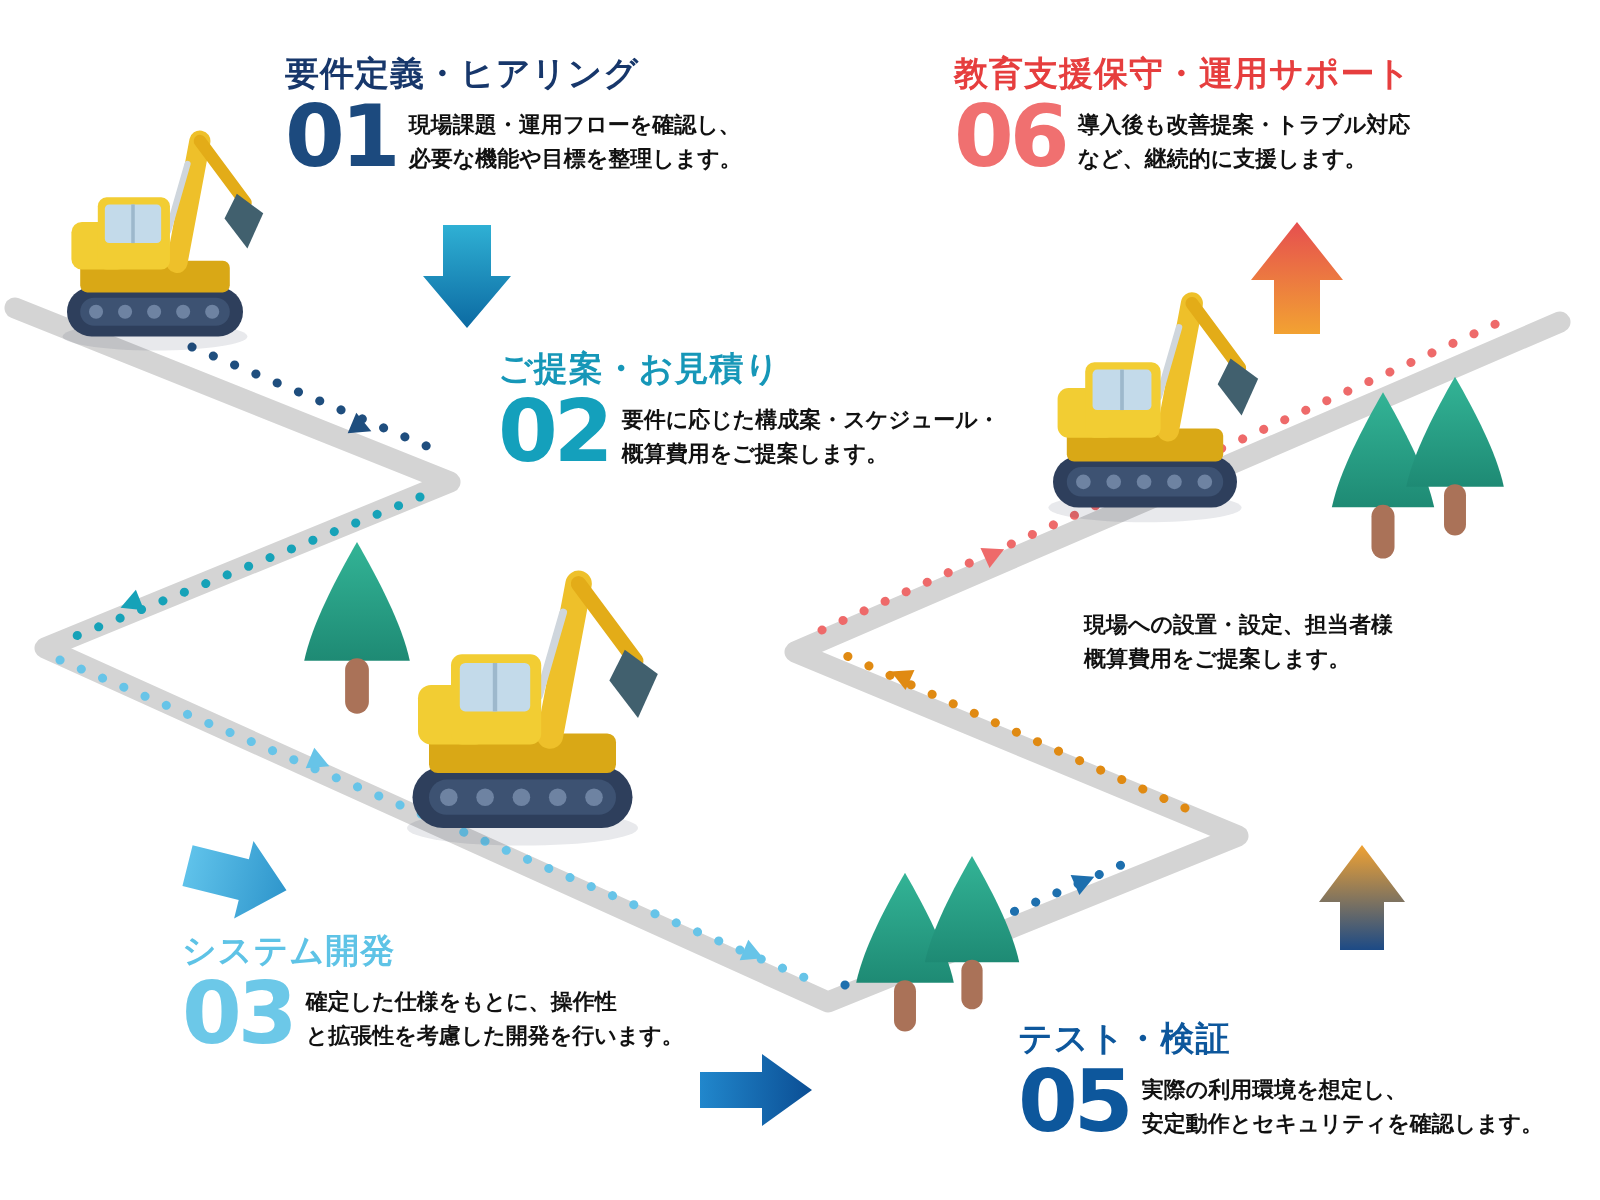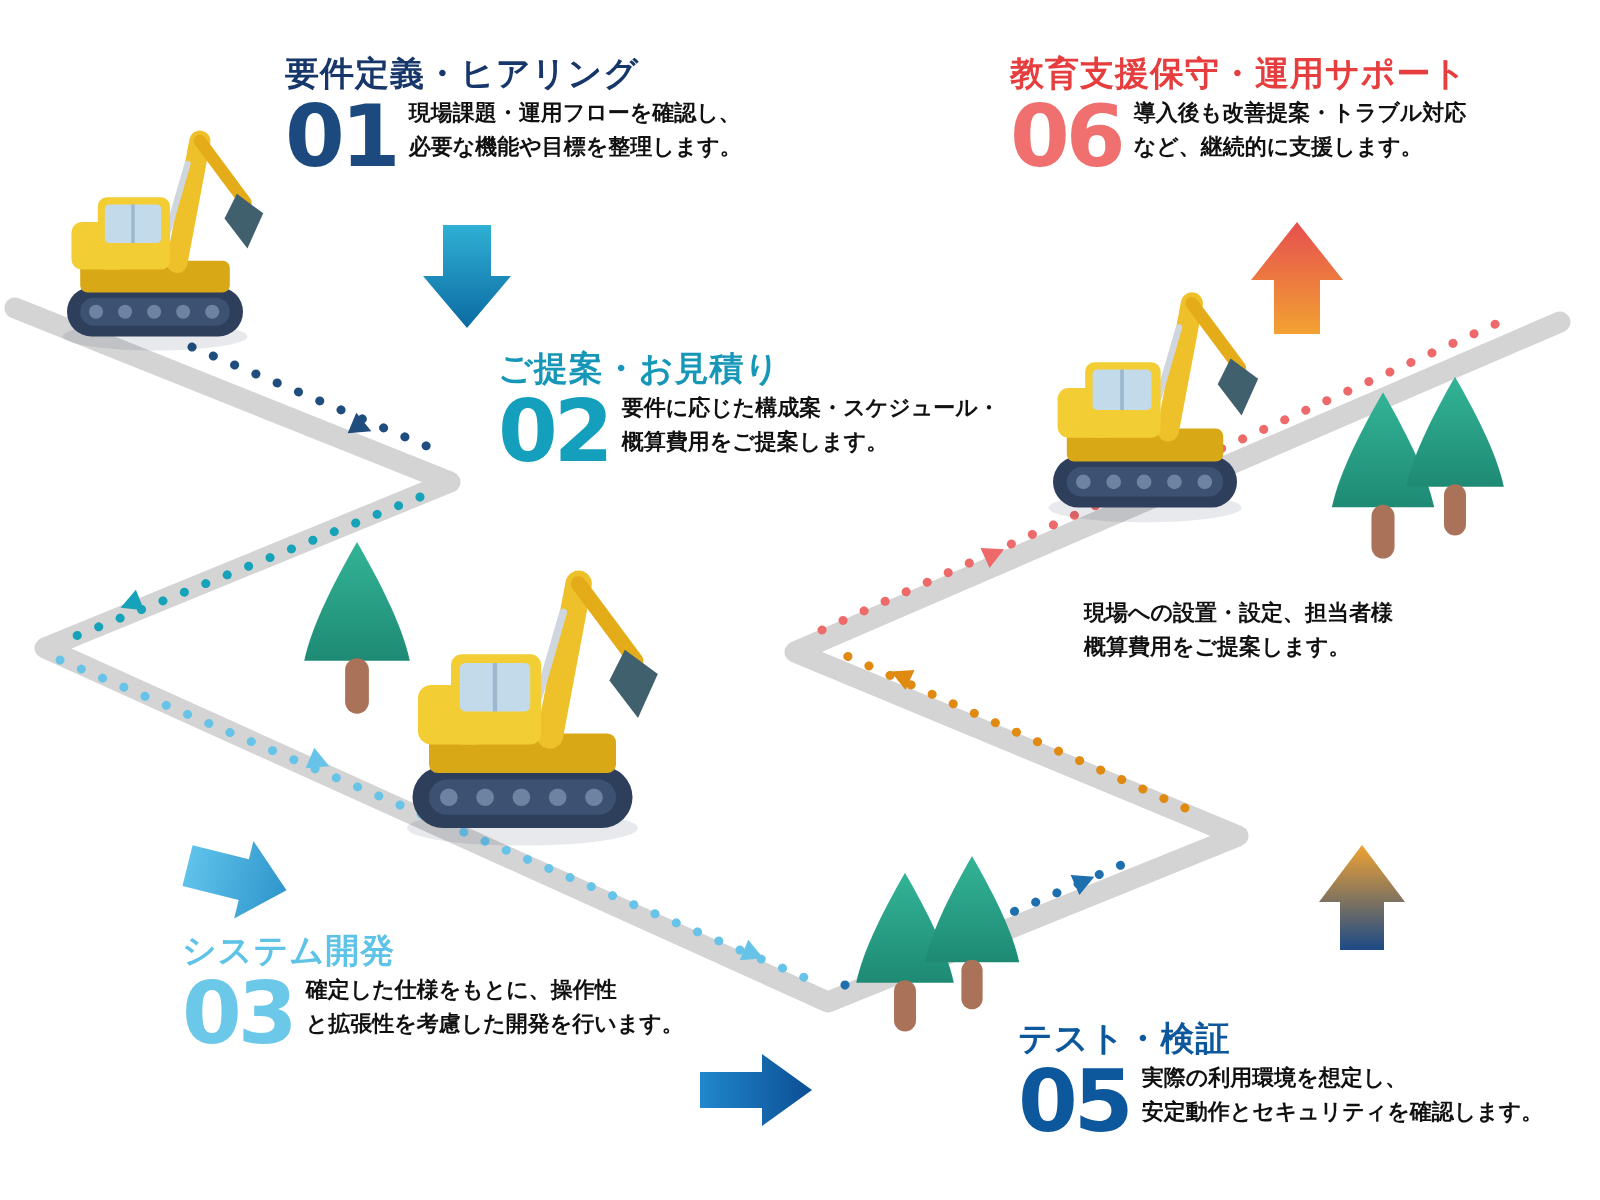--- a/index.html
+++ b/index.html
@@ -18,21 +18,21 @@
     font-size:34px;font-weight:700;letter-spacing:1px;line-height:1.1;
     white-space:nowrap;
   }
   .step-row{display:flex;align-items:flex-start;margin-top:4px;}
   .step-num{
     font-size:86px;font-weight:800;line-height:0.95;letter-spacing:-4px;
     font-family:"DejaVu Sans",sans-serif;
   }
   .step-desc{
     font-size:22px;font-weight:700;color:#111111;line-height:1.55;
-    margin-left:12px;white-space:nowrap;
+    margin-left:12px;margin-top:12px;white-space:nowrap;
   }
   
   .s1 .step-title{color:#17376b}.s1 .step-num{color:#1c4a7e}
   .s2 .step-title{color:#1697b8}.s2 .step-num{color:#14a0bc}
   .s3 .step-title{color:#5ec3e6}.s3 .step-num{color:#6cc8e8}
   .s4 .step-title{color:#0d579c}.s4 .step-num{color:#0d579c}
   .s5 .step-title{color:#e8930f}.s5 .step-num{color:#ec9a10}
   .s6 .step-title{color:#e63e3e}.s6 .step-num{color:#f07070}
 
   .dots{fill:none;stroke-width:9;stroke-linecap:round;stroke-dasharray:0.1 23;}
@@ -175,21 +175,21 @@
 
   <div class="step s5" style="left:1072px;top:592px;">
     <div class="step-row">
       <div class="step-desc">
         <span>現場への設置・設定、担当者様</span><br>
         <span>概算費用をご提案します。</span>
       </div>
     </div>
   </div>
 
-  <div class="step s6" style="left:1010px;top:55px;">
+  <div class="step s6" style="left:954px;top:55px;">
     <div class="step-title">教育支援保守・運用サポート</div>
     <div class="step-row">
       <div class="step-num">06</div>
       <div class="step-desc">
         <span>導入後も改善提案・トラブル対応</span><br>
         <span>など、継続的に支援します。</span>
       </div>
     </div>
   </div>
 

